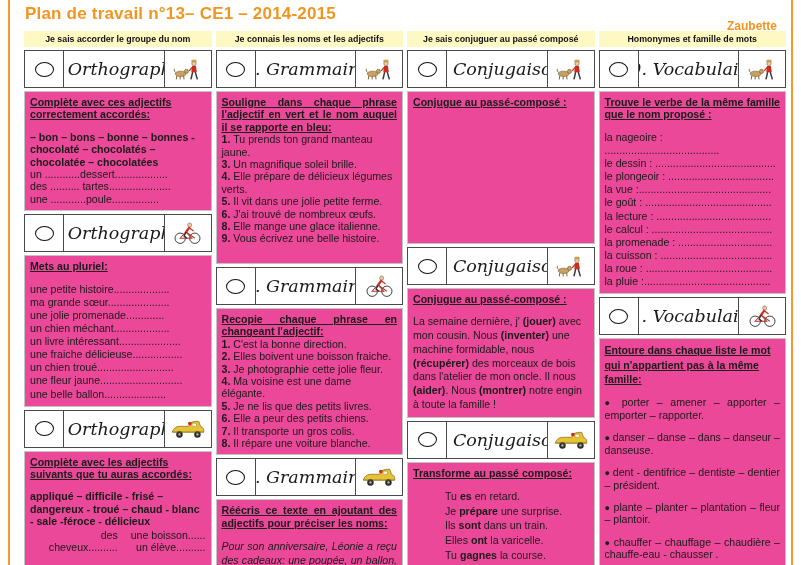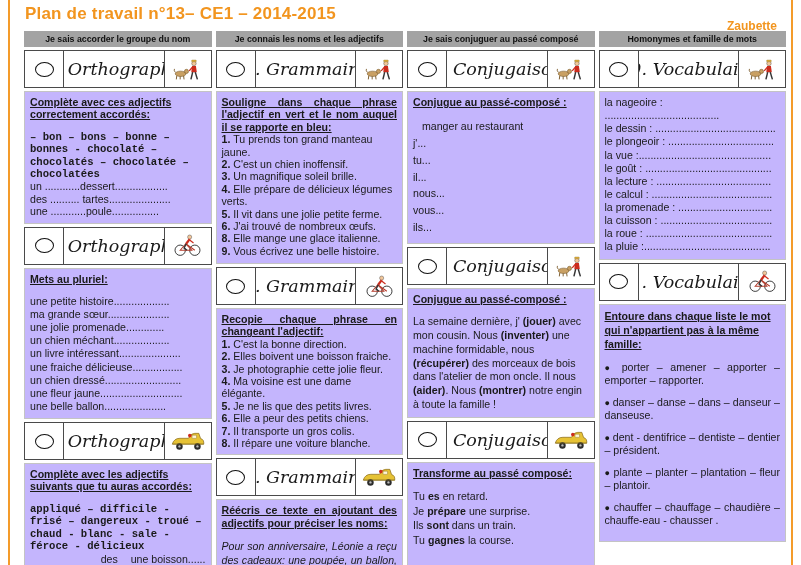--- a/index.html
+++ b/index.html
@@ -4,38 +4,38 @@
 <style>
   html,body{margin:0;padding:0;background:#fff;}
   .page{position:relative;width:801px;height:565px;background:#ffffff;overflow:hidden;
         font-family:"Liberation Sans",sans-serif;color:#1a1a1a;}
   .edge{position:absolute;top:0;bottom:0;width:2px;background:#f49b2a;}
   .edge.left{left:8px}.edge.right{right:8px}
   .main-title{position:absolute;left:25px;top:4px;font-size:17px;font-weight:bold;color:#f2951f;letter-spacing:.2px;}
   .author{position:absolute;right:24px;top:19px;font-size:12px;font-weight:bold;color:#f2951f;}
   .cols{position:absolute;left:24px;top:31px;width:762px;display:flex;gap:4px;}
   .col{flex:1;min-width:0;display:flex;flex-direction:column;gap:3px;}
-  .colhead{background:#a3a3a3;color:#111;font-weight:bold;font-size:8.8px;text-align:center;padding:3px 0;}
+  .colhead{background:#fef9c3;color:#111;font-weight:bold;font-size:8.8px;text-align:center;padding:3px 0;}
   .sechead{display:flex;align-items:stretch;border:1px solid #4a4a4a;height:36px;background:#fff;}
   .ccell{width:38px;display:flex;align-items:center;justify-content:center;border-right:1px solid #4a4a4a;}
   .circle{width:17px;height:13px;border:1.6px solid #111;border-radius:50%;display:block;}
   .tcell{flex:1;display:flex;align-items:center;justify-content:center;
          font-family:"DejaVu Serif",serif;font-style:italic;font-size:17.5px;white-space:nowrap;overflow:hidden;}
   .icell{width:46px;display:flex;align-items:center;justify-content:center;border-left:1px solid #4a4a4a;}
   .icn{display:block;}
-  .content{border:1px solid #c4c4c4;padding:4px 5px 5px;font-size:10.6px;line-height:1.17;background:#c4b5fd;}
+  .content{border:1px solid #c4c4c4;padding:4px 5px 5px;font-size:10.6px;line-height:1.17;background:#ec4899;}
   .content p{margin:0;}
   .instr{font-weight:bold;text-decoration:underline;margin:0 0 2px;}
   .instr.sp{margin-bottom:10px !important;}
   .just{text-align:justify;}
-  .bank{font-weight:bold;margin:0 0 9px;font-family:Liberation Mono, monospace;}
+  .bank{font-weight:bold;margin:0 0 9px;}
   .bank.mb0{margin-bottom:1px;}
   .line{min-height:12px;}
   .sp-lines .line{line-height:1.58;}
-  .mid-lines .line{line-height:1.38;}
+  .mid-lines .line{line-height:1.38;margin-left:32px;}
   .loose-lines .line{line-height:1.24;}
   .indent-first .line:first-child{padding-left:9px;}
   .two-col{display:flex;text-align:right;}
   .two-col>div{flex:1;min-width:0;}
   .bullet-line{text-align:justify;margin:0 0 10px;}
   .bullet-line::before{content:"\25CF  ";font-size:9px;}
   .ital{font-style:italic;text-align:justify;line-height:1.35;}
   .para{text-align:left;line-height:1.3;}
   .hidden-defs{position:absolute;width:0;height:0;overflow:hidden;}
 </style>
@@ -125,21 +125,21 @@
       </div>
       <div class="content" style="min-height:120px">
         <p class="instr sp">Mets au pluriel:</p>
         <div class="loose-lines">
             <div class="line">une petite histoire...................</div>
             <div class="line">ma grande sœur.....................</div>
             <div class="line">une jolie promenade.............</div>
             <div class="line">un chien méchant...................</div>
             <div class="line">un livre intéressant.....................</div>
             <div class="line">une fraiche délicieuse.................</div>
-            <div class="line">un chien dressé..........................</div>
+            <div class="line">un chien troué..........................</div>
             <div class="line">une fleur jaune............................</div>
             <div class="line">une belle ballon.....................</div>
           </div>
       </div>
 
       <div class="sechead">
         <div class="ccell">
             <span class="circle"></span>
           </div>
         <div class="tcell">3. Orthographe</div>
@@ -175,21 +175,20 @@
         <div class="icell">
             <svg class="icn" width="31" height="23">
               <use href="#ico-walker"></use>
             </svg>
           </div>
       </div>
       <div class="content" style="min-height:162px">
         <p class="instr just">Souligne dans chaque phrase l'adjectif en vert et le nom auquel il se rapporte en bleu:</p>
         <div>
             <div class="line"><b>1. </b>Tu prends ton grand manteau jaune.</div>
-            <div class="line"><b>2. </b>C'est un chien inoffensif.</div>
             <div class="line"><b>3. </b>Un magnifique soleil brille.</div>
             <div class="line"><b>4. </b>Elle prépare de délicieux légumes verts.</div>
             <div class="line"><b>5. </b>Il vit dans une jolie petite ferme.</div>
             <div class="line"><b>6. </b>J'ai trouvé de nombreux œufs.</div>
             <div class="line"><b>8. </b>Elle mange une glace italienne.</div>
             <div class="line"><b>9. </b>Vous écrivez une belle histoire.</div>
           </div>
       </div>
 
       <div class="sechead">
@@ -243,29 +242,20 @@
           </div>
         <div class="tcell">7. Conjugaison</div>
         <div class="icell">
             <svg class="icn" width="31" height="23">
               <use href="#ico-walker"></use>
             </svg>
           </div>
       </div>
       <div class="content" style="min-height:142px">
         <p class="instr sp">Conjugue au passé-composé :</p>
-        <div class="sp-lines indent-first">
-            <div class="line">manger au restaurant</div>
-            <div class="line">j'...</div>
-            <div class="line">tu...</div>
-            <div class="line">il...</div>
-            <div class="line">nous...</div>
-            <div class="line">vous...</div>
-            <div class="line">ils...</div>
-          </div>
       </div>
 
       <div class="sechead">
         <div class="ccell">
             <span class="circle"></span>
           </div>
         <div class="tcell">8. Conjugaison</div>
         <div class="icell">
             <svg class="icn" width="31" height="23">
               <use href="#ico-walker"></use>
@@ -287,40 +277,42 @@
               <use href="#ico-car"></use>
             </svg>
           </div>
       </div>
       <div class="content" style="min-height:110px">
         <p class="instr sp">Transforme au passé composé:</p>
         <div class="mid-lines">
             <div class="line">Tu <b>es</b> en retard.</div>
             <div class="line">Je <b>prépare</b> une surprise.</div>
             <div class="line">Ils <b>sont</b> dans un train.</div>
+            <div class="line">Elles <b>ont</b> la varicelle.</div>
             <div class="line">Tu <b>gagnes</b> la course.</div>
           </div>
       </div>
     </div>
 
     <div class="col">
       <div class="colhead">Homonymes et famille de mots</div>
 
       <div class="sechead">
         <div class="ccell">
             <span class="circle"></span>
           </div>
         <div class="tcell">10. Vocabulaire</div>
         <div class="icell">
             <svg class="icn" width="31" height="23">
               <use href="#ico-walker"></use>
             </svg>
           </div>
       </div>
       <div class="content" style="min-height:156px">
+        <p class="instr just sp">Trouve le verbe de la même famille que le nom proposé :</p>
         <div class="loose-lines">
             <div class="line">la nageoire : .......................................</div>
             <div class="line">le dessin : .........................................</div>
             <div class="line">le plongeoir : ....................................</div>
             <div class="line">la vue :.............................................</div>
             <div class="line">le goût : ...........................................</div>
             <div class="line">la lecture : .......................................</div>
             <div class="line">le calcul : .........................................</div>
             <div class="line">la promenade : ................................</div>
             <div class="line">la cuisson : ......................................</div>

